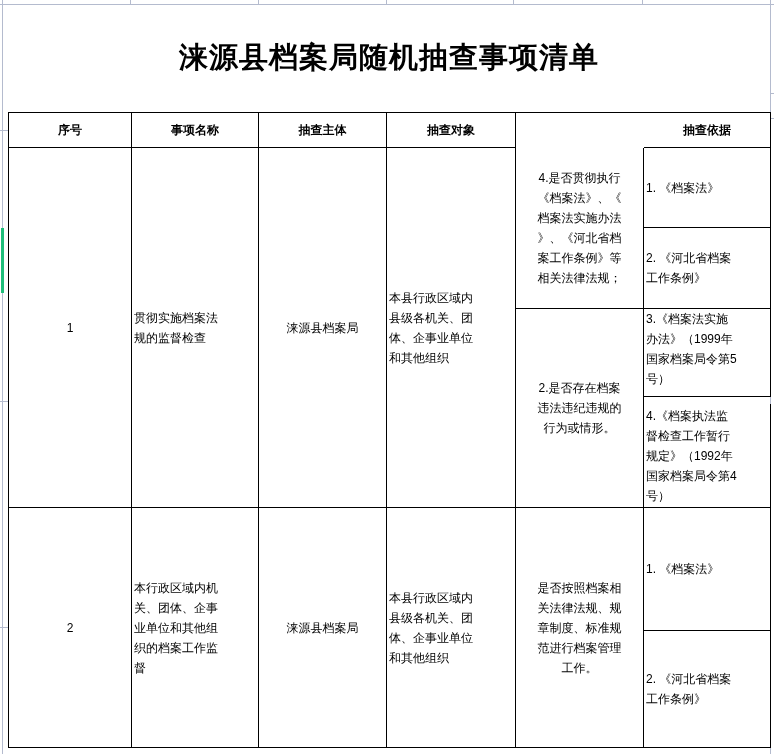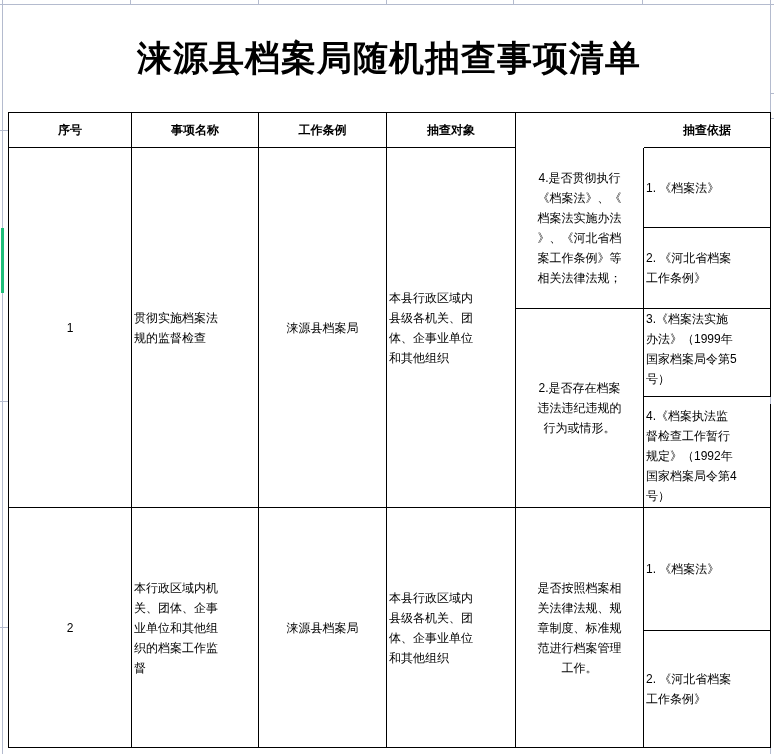--- a/index.html
+++ b/index.html
@@ -5,21 +5,21 @@
   html,body{margin:0;padding:0;}
   body{width:774px;height:754px;position:relative;background:#ffffff;
        font-family:"Liberation Sans","DejaVu Sans",sans-serif;color:#000;}
   
   .gline{position:absolute;background:#b4bbce;}
   .sel-bar{position:absolute;left:1px;top:228px;width:3px;height:65px;background:#1fbe7a;}
   
   .title-cell{position:absolute;left:8px;top:4px;width:762px;height:108px;
       display:flex;align-items:center;justify-content:center;
       font-family:"Liberation Serif","DejaVu Serif",serif;
-      font-weight:bold;font-size:35px;letter-spacing:1px;}
+      font-weight:bold;font-size:29px;letter-spacing:1px;}
   
   .grid{position:absolute;left:8px;top:112px;width:763px;height:636px;
         border-top:1px solid #000;border-left:1px solid #000;box-sizing:border-box;}
   .cell{position:absolute;box-sizing:border-box;
         border-right:1px solid #000;border-bottom:1px solid #000;
         display:flex;align-items:center;overflow:hidden;
         font-size:12px;line-height:20px;white-space:pre-line;}
   .cell>span{display:block;width:100%;}
   .hd{font-weight:bold;}
   .ta-c{text-align:center;}
@@ -44,21 +44,21 @@
 <div class="sel-bar"></div>
 
 <div class="title-cell">
   <span>涞源县档案局随机抽查事项清单</span>
 </div>
 
 <div class="grid">
 
   <div class="cell hd ta-c" style="left:0;top:0;width:123px;height:35px;"><span>序号</span></div>
   <div class="cell hd ta-c" style="left:123px;top:0;width:127px;height:35px;"><span>事项名称</span></div>
-  <div class="cell hd ta-c" style="left:250px;top:0;width:128px;height:35px;"><span>工作条例</span></div>
+  <div class="cell hd ta-c" style="left:250px;top:0;width:128px;height:35px;"><span>抽查主体</span></div>
   <div class="cell hd ta-c" style="left:378px;top:0;width:129px;height:35px;"><span>抽查对象</span></div>
   <div class="cell hd ta-c" style="left:635px;top:0;width:127px;height:35px;"><span>抽查依据</span></div>
 
   <div class="cell ta-c" style="left:0;top:35px;width:123px;height:360px;"><span>1</span></div>
   <div class="cell ta-l" style="left:123px;top:35px;width:127px;height:360px;"><span>贯彻实施档案法
 规的监督检查</span></div>
   <div class="cell ta-c" style="left:250px;top:35px;width:128px;height:360px;"><span>涞源县档案局</span></div>
   <div class="cell ta-l" style="left:378px;top:35px;width:129px;height:360px;"><span>本县行政区域内
 县级各机关、团
 体、企事业单位

